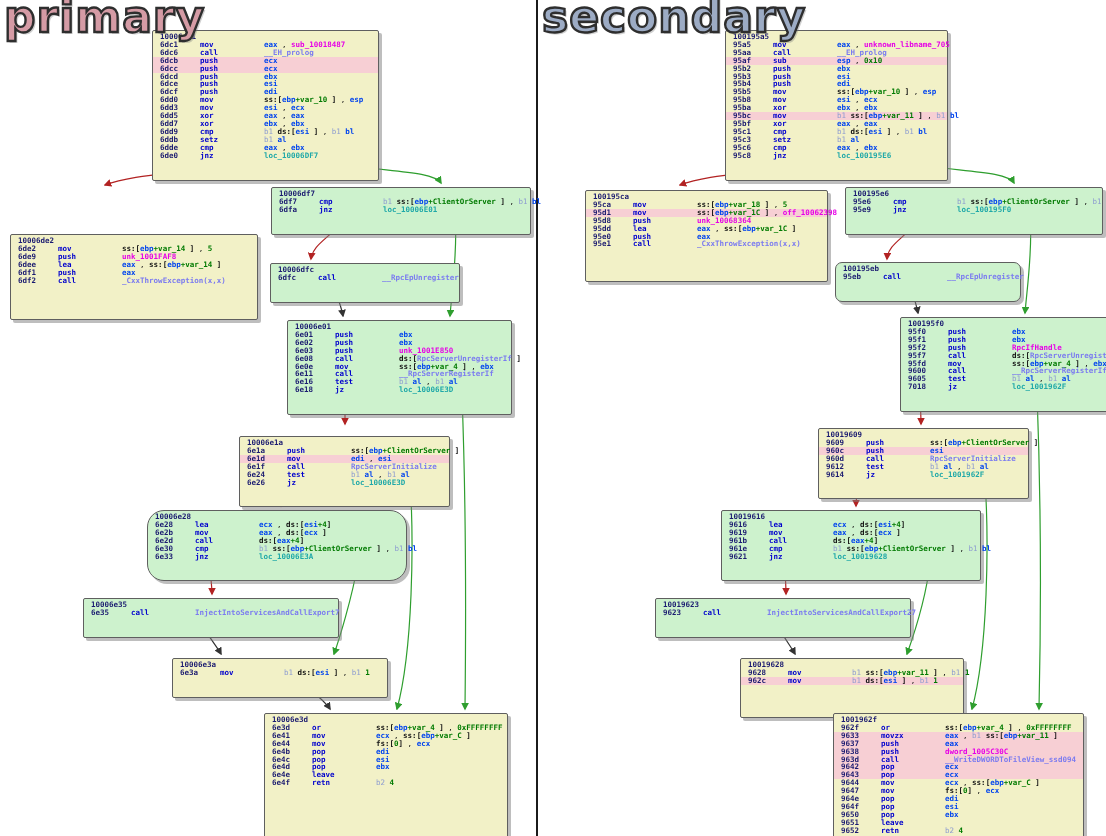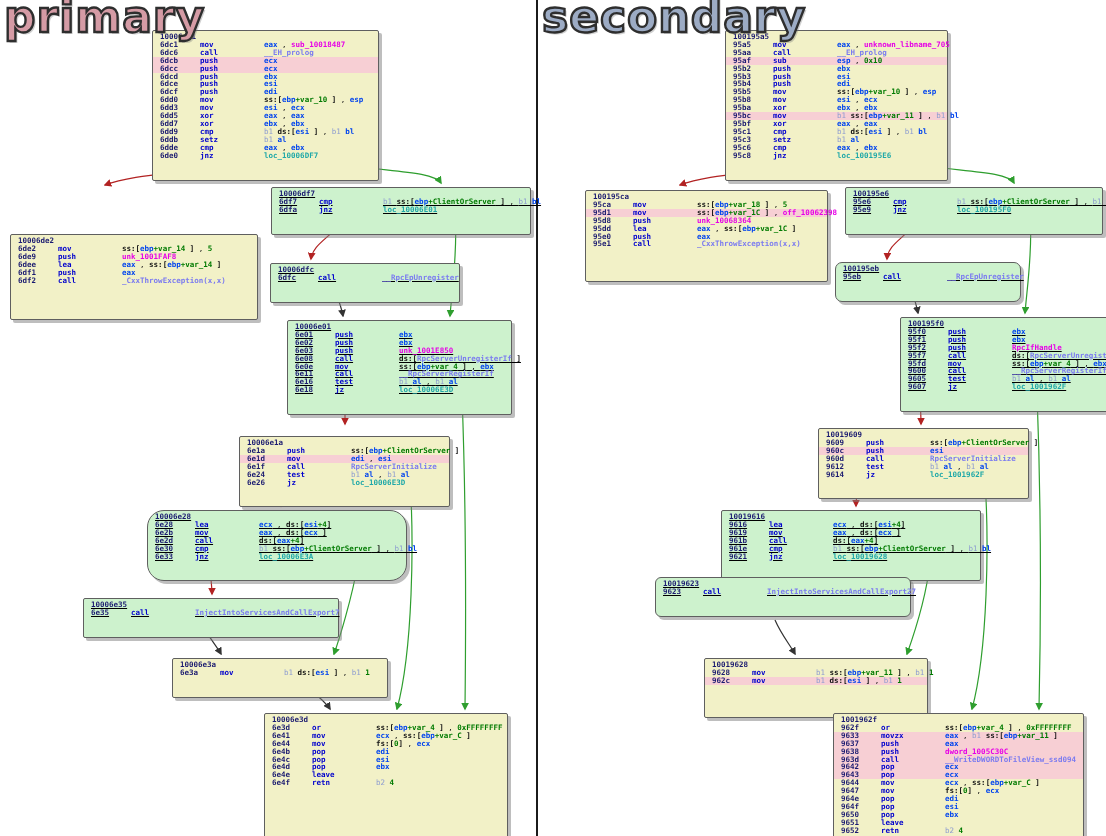--- a/index.html
+++ b/index.html
@@ -9,21 +9,21 @@
   .divider{position:absolute;left:536px;top:0;width:2px;height:836px;background:#1b1b1b;z-index:0;}
   .graph-title{position:absolute;top:-9px;z-index:2;font-family:"DejaVu Sans",sans-serif;
     font-weight:bold;font-size:44px;letter-spacing:1px;-webkit-text-stroke:2.4px #2e2e2e;
     text-shadow:2px 2px 0 rgba(120,120,120,.35);}
   #t-primary{left:4px;color:#d59ba5;}
   #t-secondary{left:542px;color:#9cabc4;}
   .block{position:absolute;z-index:1;border:1px solid #5f5f5f;border-radius:2px;
     padding:2px 0 20px 0;box-shadow:3px 3px 0 rgba(125,125,125,.5);
     font-size:7.5px;line-height:7.9px;font-weight:bold;}
   .yellow{background:#f2f1c7;}
-  .green{background:#cdf2cd;text-decoration:underline;}
+  .green{background:#cdf2cd;}
   .bhead{color:#1a1a70;padding-left:7px;}
   .row{display:flex;white-space:pre;}
   .row.hl{background:#f7cfd4;}
   .addr{flex:none;width:40px;padding-left:7px;color:#1a1a70;}
   .mn{flex:none;width:64px;color:#0000cd;}
   .ops{flex:auto;}
   .t-r{color:#0044ee;}      
   .t-g{color:#007a00;}      
   .t-m{color:#e600e6;}      
   .t-f{color:#7b7bf0;}      
@@ -203,43 +203,43 @@
     </div>
     <div class="block green" style="left: 900px; top: 317px; width: 226px;">
       <div class="bhead">100195f0</div>
       <div class="row"><span class="addr">95f0</span><span class="mn">push</span><span class="ops"><span class="t-r">ebx</span></span></div>
       <div class="row"><span class="addr">95f1</span><span class="mn">push</span><span class="ops"><span class="t-r">ebx</span></span></div>
       <div class="row"><span class="addr">95f2</span><span class="mn">push</span><span class="ops"><span class="t-m">RpcIfHandle</span></span></div>
       <div class="row"><span class="addr">95f7</span><span class="mn">call</span><span class="ops"><span class="t-k">ds:[</span><span class="t-f">RpcServerUnregisterIf</span><span class="t-k"> ]</span></span></div>
       <div class="row"><span class="addr">95fd</span><span class="mn">mov</span><span class="ops"><span class="t-k">ss:[</span><span class="t-r">ebp</span><span class="t-g">+var_4</span><span class="t-k"> ]</span><span class="t-p"> , </span><span class="t-r">ebx</span></span></div>
       <div class="row"><span class="addr">9600</span><span class="mn">call</span><span class="ops"><span class="t-f">__RpcServerRegisterIf</span></span></div>
       <div class="row"><span class="addr">9605</span><span class="mn">test</span><span class="ops"><span class="t-b">b1 </span><span class="t-r">al</span><span class="t-p"> , </span><span class="t-b">b1 </span><span class="t-r">al</span></span></div>
-      <div class="row"><span class="addr">9607</span><span class="mn">jz</span><span class="ops"><span class="t-l">loc_1001962F</span></span></div>
+      <div class="row"><span class="addr">7018</span><span class="mn">jz</span><span class="ops"><span class="t-l">loc_1001962F</span></span></div>
     </div>
     <div class="block yellow" style="left: 818px; top: 428px; width: 209px;">
       <div class="bhead">10019609</div>
       <div class="row"><span class="addr">9609</span><span class="mn">push</span><span class="ops"><span class="t-k">ss:[</span><span class="t-r">ebp</span><span class="t-g">+ClientOrServer</span><span class="t-k"> ]</span></span></div>
       <div class="row hl"><span class="addr">960c</span><span class="mn">push</span><span class="ops"><span class="t-r">esi</span></span></div>
       <div class="row"><span class="addr">960d</span><span class="mn">call</span><span class="ops"><span class="t-f">RpcServerInitialize</span></span></div>
       <div class="row"><span class="addr">9612</span><span class="mn">test</span><span class="ops"><span class="t-b">b1 </span><span class="t-r">al</span><span class="t-p"> , </span><span class="t-b">b1 </span><span class="t-r">al</span></span></div>
       <div class="row"><span class="addr">9614</span><span class="mn">jz</span><span class="ops"><span class="t-l">loc_1001962F</span></span></div>
     </div>
     <div class="block green" style="left: 721px; top: 510px; width: 258px;">
       <div class="bhead">10019616</div>
       <div class="row"><span class="addr">9616</span><span class="mn">lea</span><span class="ops"><span class="t-r">ecx</span><span class="t-p"> , </span><span class="t-k">ds:[</span><span class="t-r">esi</span><span class="t-g">+4</span><span class="t-k">]</span></span></div>
       <div class="row"><span class="addr">9619</span><span class="mn">mov</span><span class="ops"><span class="t-r">eax</span><span class="t-p"> , </span><span class="t-k">ds:[</span><span class="t-r">ecx</span><span class="t-k"> ]</span></span></div>
       <div class="row"><span class="addr">961b</span><span class="mn">call</span><span class="ops"><span class="t-k">ds:[</span><span class="t-r">eax</span><span class="t-g">+4</span><span class="t-k">]</span></span></div>
       <div class="row"><span class="addr">961e</span><span class="mn">cmp</span><span class="ops"><span class="t-b">b1 </span><span class="t-k">ss:[</span><span class="t-r">ebp</span><span class="t-g">+ClientOrServer</span><span class="t-k"> ]</span><span class="t-p"> , </span><span class="t-b">b1 </span><span class="t-r">bl</span></span></div>
       <div class="row"><span class="addr">9621</span><span class="mn">jnz</span><span class="ops"><span class="t-l">loc_10019628</span></span></div>
     </div>
-    <div class="block green" style="left: 655px; top: 577px; width: 254px; border-radius: 6px;">
+    <div class="block green" style="left: 655px; top: 598px; width: 254px;">
       <div class="bhead">10019623</div>
       <div class="row"><span class="addr">9623</span><span class="mn">call</span><span class="ops"><span class="t-f">InjectIntoServicesAndCallExport27</span></span></div>
     </div>
-    <div class="block yellow" style="left: 704px; top: 658px; width: 222px; min-height: 36px;">
+    <div class="block yellow" style="left: 740px; top: 658px; width: 222px; min-height: 36px;">
       <div class="bhead">10019628</div>
       <div class="row"><span class="addr">9628</span><span class="mn">mov</span><span class="ops"><span class="t-b">b1 </span><span class="t-k">ss:[</span><span class="t-r">ebp</span><span class="t-g">+var_11</span><span class="t-k"> ]</span><span class="t-p"> , </span><span class="t-b">b1 </span><span class="t-g">1</span></span></div>
       <div class="row hl"><span class="addr">962c</span><span class="mn">mov</span><span class="ops"><span class="t-b">b1 </span><span class="t-k">ds:[</span><span class="t-r">esi</span><span class="t-k"> ]</span><span class="t-p"> , </span><span class="t-b">b1 </span><span class="t-g">1</span></span></div>
     </div>
     <div class="block yellow" style="left: 833px; top: 713px; width: 249px; min-height: 118px;">
       <div class="bhead">1001962f</div>
       <div class="row"><span class="addr">962f</span><span class="mn">or</span><span class="ops"><span class="t-k">ss:[</span><span class="t-r">ebp</span><span class="t-g">+var_4</span><span class="t-k"> ]</span><span class="t-p"> , </span><span class="t-g">0xFFFFFFFF</span></span></div>
       <div class="row hl"><span class="addr">9633</span><span class="mn">movzx</span><span class="ops"><span class="t-r">eax</span><span class="t-p"> , </span><span class="t-b">b1 </span><span class="t-k">ss:[</span><span class="t-r">ebp</span><span class="t-g">+var_11</span><span class="t-k"> ]</span></span></div>
       <div class="row hl"><span class="addr">9637</span><span class="mn">push</span><span class="ops"><span class="t-r">eax</span></span></div>
       <div class="row hl"><span class="addr">9638</span><span class="mn">push</span><span class="ops"><span class="t-m">dword_1005C30C</span></span></div>

